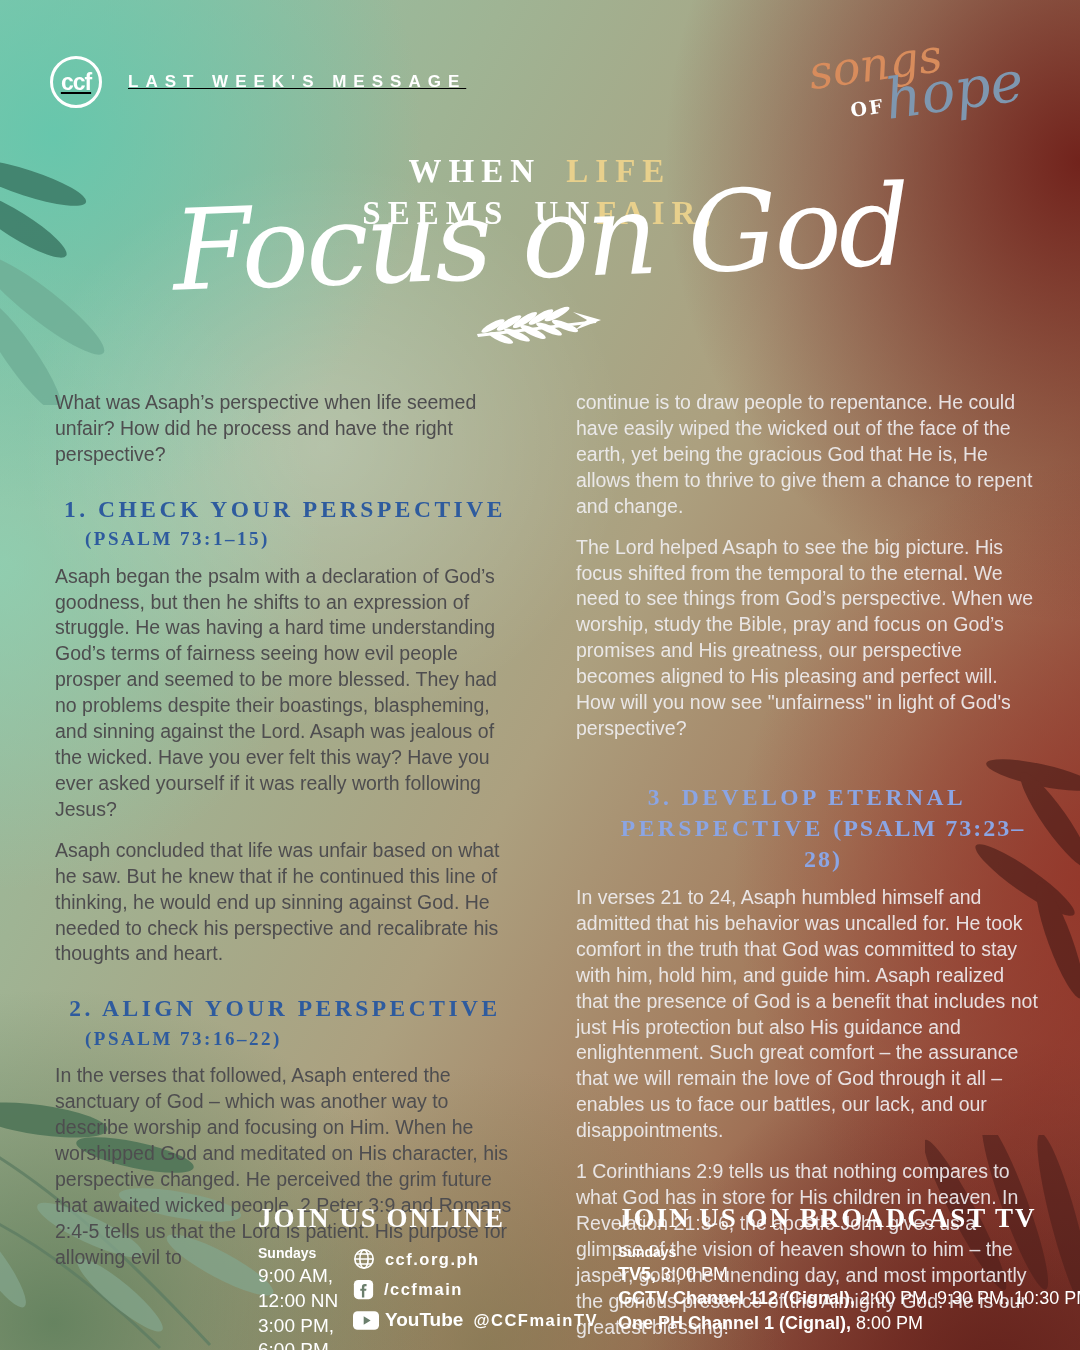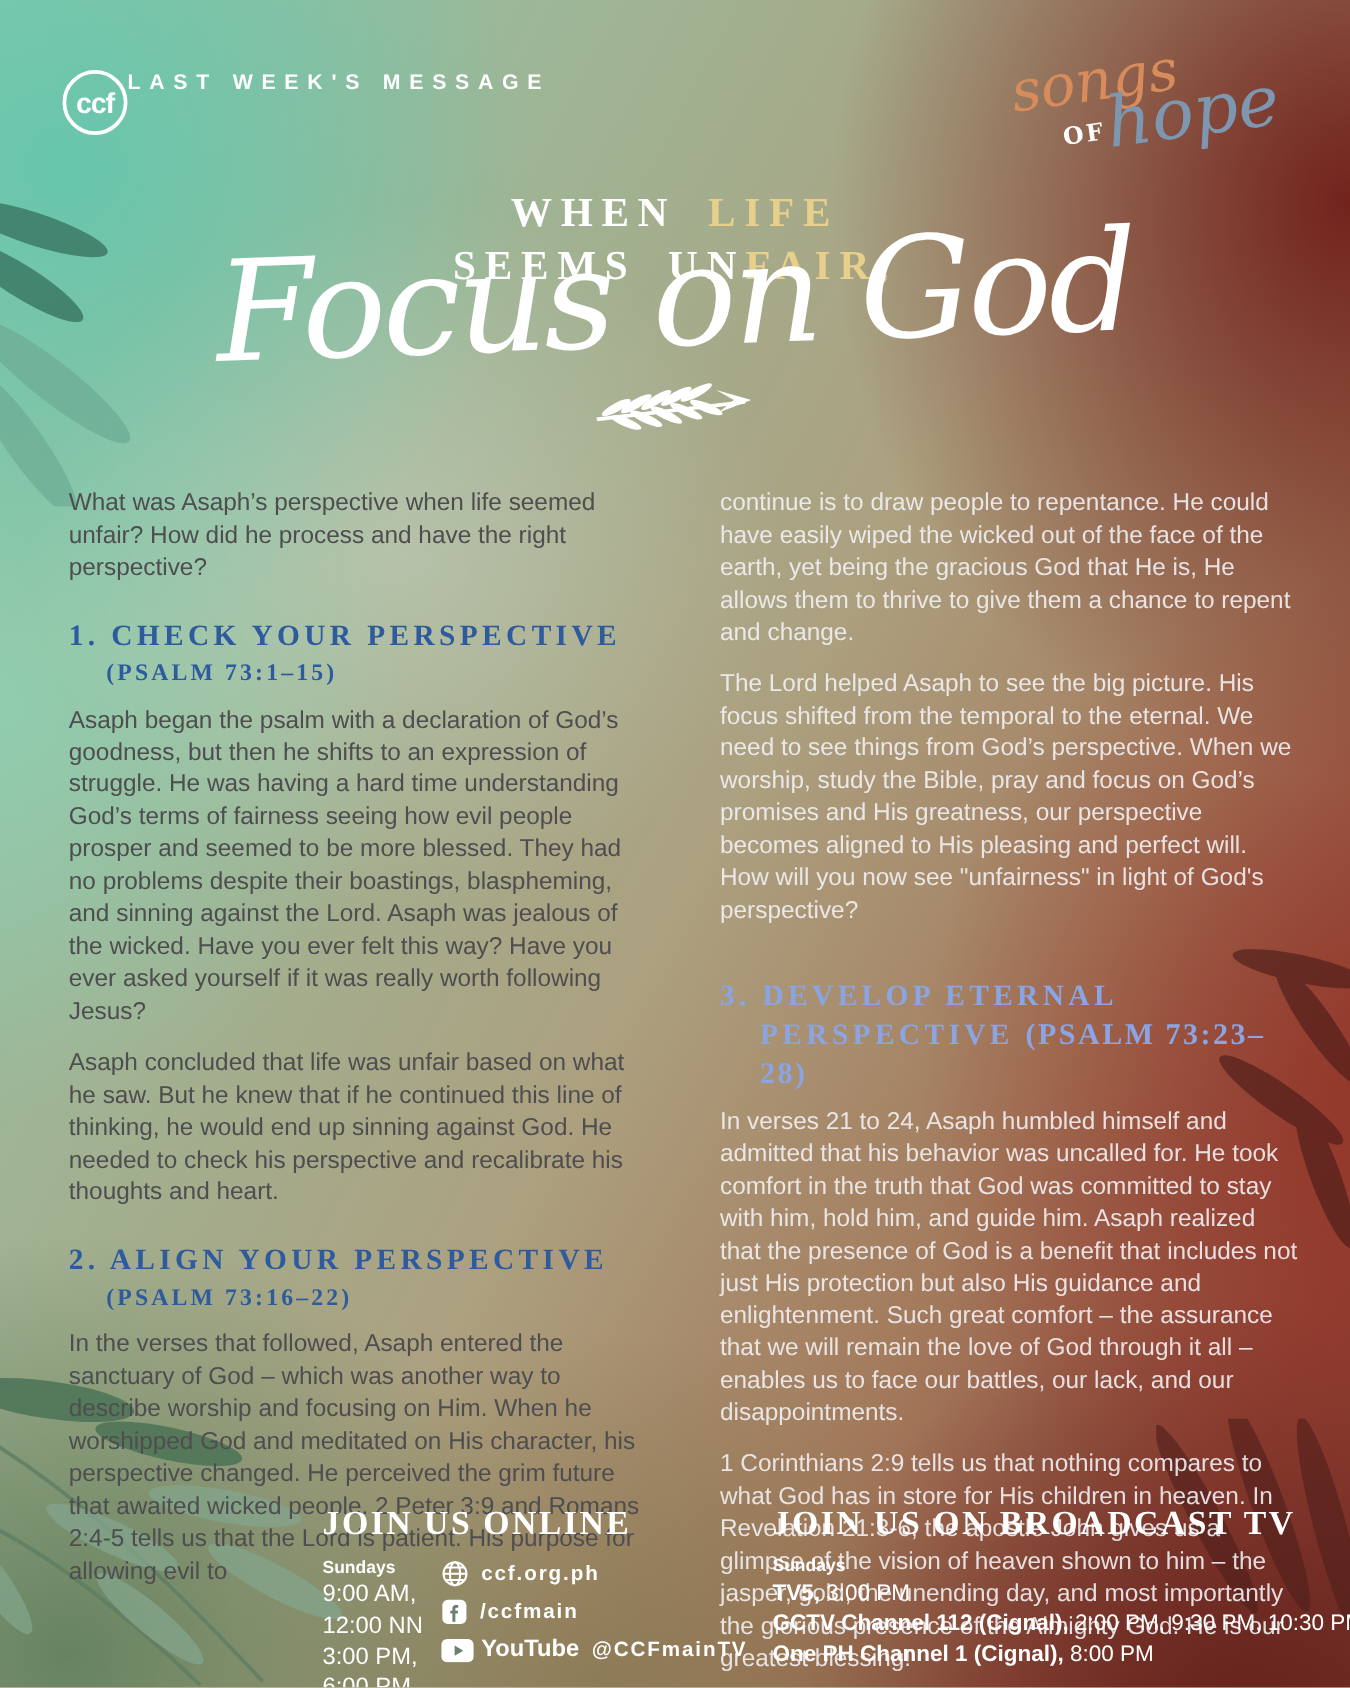--- a/index.html
+++ b/index.html
@@ -15,21 +15,21 @@
       radial-gradient(ellipse 50% 40% at 0% 42%, rgba(140,214,184,0.65), rgba(140,214,184,0) 60%),
       radial-gradient(ellipse 55% 38% at 5% 98%, rgba(86,122,86,0.8), rgba(86,122,86,0) 65%),
       radial-gradient(ellipse 40% 30% at 45% 100%, rgba(120,116,75,0.55), rgba(120,116,75,0) 70%),
       radial-gradient(ellipse 62% 55% at 100% 12%, rgba(108,24,20,0.9), rgba(108,24,20,0) 62%),
       radial-gradient(ellipse 55% 50% at 102% 65%, rgba(148,52,40,0.88), rgba(148,52,40,0) 62%),
       radial-gradient(ellipse 50% 38% at 92% 102%, rgba(96,32,26,0.9), rgba(96,32,26,0) 66%),
       linear-gradient(118deg, #8cc7ac 0%, #9fb494 28%, #aca07f 52%, #a37a5c 72%, #8f4436 90%, #833a30 100%);
   }
   .abs{position:absolute;}
   
-  .kicker-row{left:50px;top:56px;display:flex;align-items:flex-start;}
+  .kicker-row{left:50px;top:56px;display:flex;align-items:center;gap:26px;text-decoration:underline;}
   .ccf-logo{
     width:46px;height:46px;border:3px solid #fff;border-radius:50%;
     display:flex;align-items:center;justify-content:center;
     color:#fff;font-weight:bold;font-size:23px;letter-spacing:-1px;
     font-family:"Liberation Sans", sans-serif;
   }
   .kicker{color:#fff;font-weight:bold;font-size:17px;letter-spacing:7px;}
   
   .series{right:58px;top:36px;transform:rotate(-8deg);font-family:"DejaVu Serif", serif;}
   .series .songs{display:block;font-style:italic;font-size:46px;color:#d88c5c;line-height:1;margin-left:6px;}
@@ -48,20 +48,21 @@
   .laurel{margin-top:4px;}
   
   .col{line-height:1.33;font-size:19.5px;}
   .col p{margin:0 0 15px 0;}
   .col-left{left:55px;top:390px;width:460px;color:#4e4d4f;}
   .col-right{left:576px;top:390px;width:462px;color:rgba(241,239,243,0.9);}
   .sec-heading{
     font-family:"Liberation Serif", serif;font-weight:bold;
     font-size:23.5px;letter-spacing:3.5px;line-height:1.3;
     margin:26px 0 2px 0;
+    text-align:center;
   }
   .sec-ref{
     font-family:"Liberation Serif", serif;font-weight:bold;
     font-size:19px;letter-spacing:2.5px;padding-left:30px;margin-bottom:12px;
   }
   .blue{color:#2e5b9e;}
   .periwinkle{color:#8ba5e4;}
   .hang{padding-left:32px;text-indent:-32px;}
   .ref-inline{font-size:24px;letter-spacing:2px;}
   

